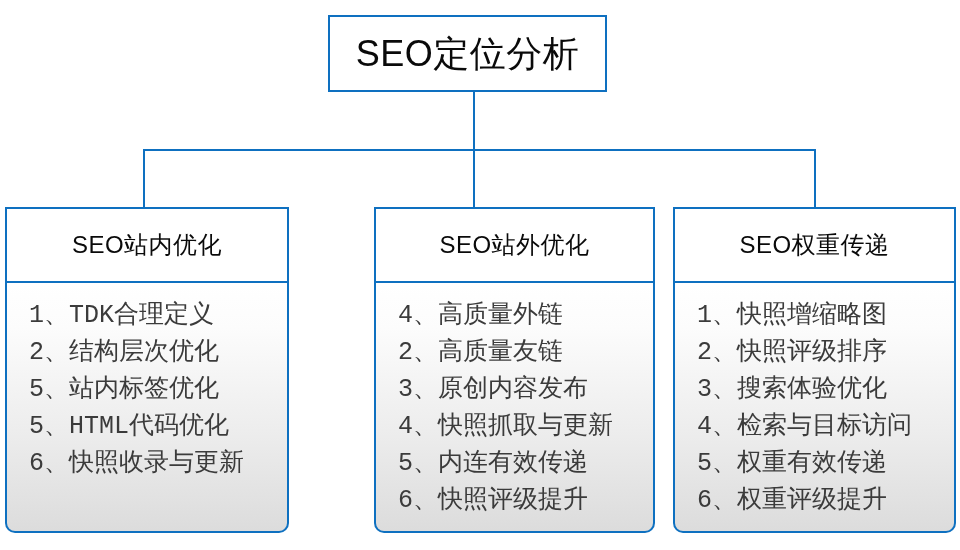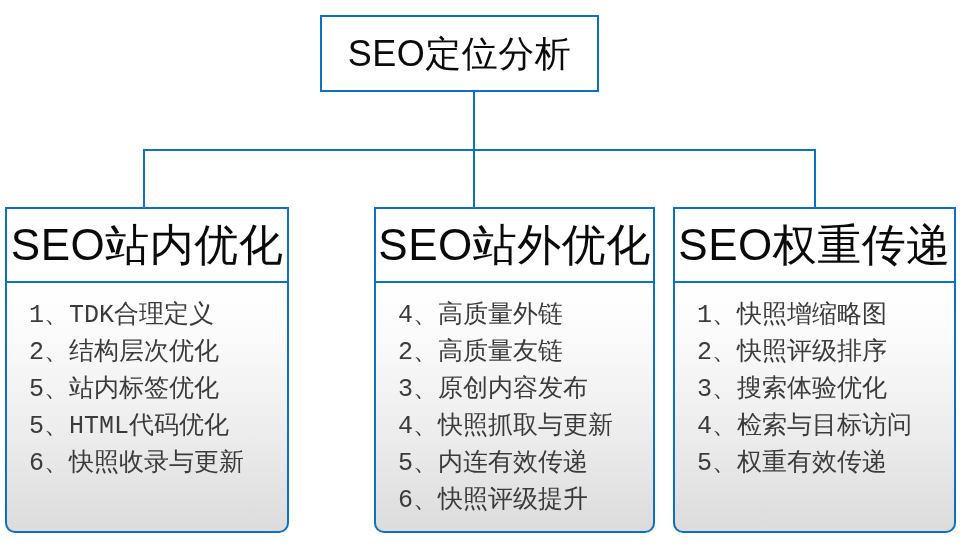--- a/index.html
+++ b/index.html
@@ -24,21 +24,21 @@
   .connector {
     position: absolute;
     background: #0E70C0;
   }
   .conn-v { width: 2px; }
   .conn-h { height: 2px; }
 
   
   .root-node {
     position: absolute;
-    left: 320px;
+    left: 328px;
     top: 15px;
     width: 279px;
     height: 77px;
     box-sizing: border-box;
     border: 2px solid #0E70C0;
     background: #ffffff;
     display: flex;
     align-items: center;
     justify-content: center;
   }
@@ -58,21 +58,21 @@
   .branch-header {
     box-sizing: border-box;
     border: 2px solid #0E70C0;
     background: #ffffff;
     height: 76px;
     display: flex;
     align-items: center;
     justify-content: center;
   }
   .branch-header-label {
-    font-size: 44px;
+    font-size: 24px;
     color: #0a0a0a;
     letter-spacing: 0.5px;
     line-height: 1;
     white-space: nowrap;
   }
   .branch-body {
     box-sizing: border-box;
     border: 2px solid #0E70C0;
     border-top: none;
     border-radius: 0 0 10px 10px;
@@ -147,17 +147,18 @@
     <div class="branch-header">
       <span class="branch-header-label">SEO权重传递</span>
     </div>
     <div class="branch-body">
       <ul class="branch-list">
         <li class="branch-list-item">1、快照增缩略图</li>
         <li class="branch-list-item">2、快照评级排序</li>
         <li class="branch-list-item">3、搜索体验优化</li>
         <li class="branch-list-item">4、检索与目标访问</li>
         <li class="branch-list-item">5、权重有效传递</li>
+        <li class="branch-list-item">6、权重评级提升</li>
       </ul>
     </div>
   </div>
 
 </div>
 
 </body></html>

